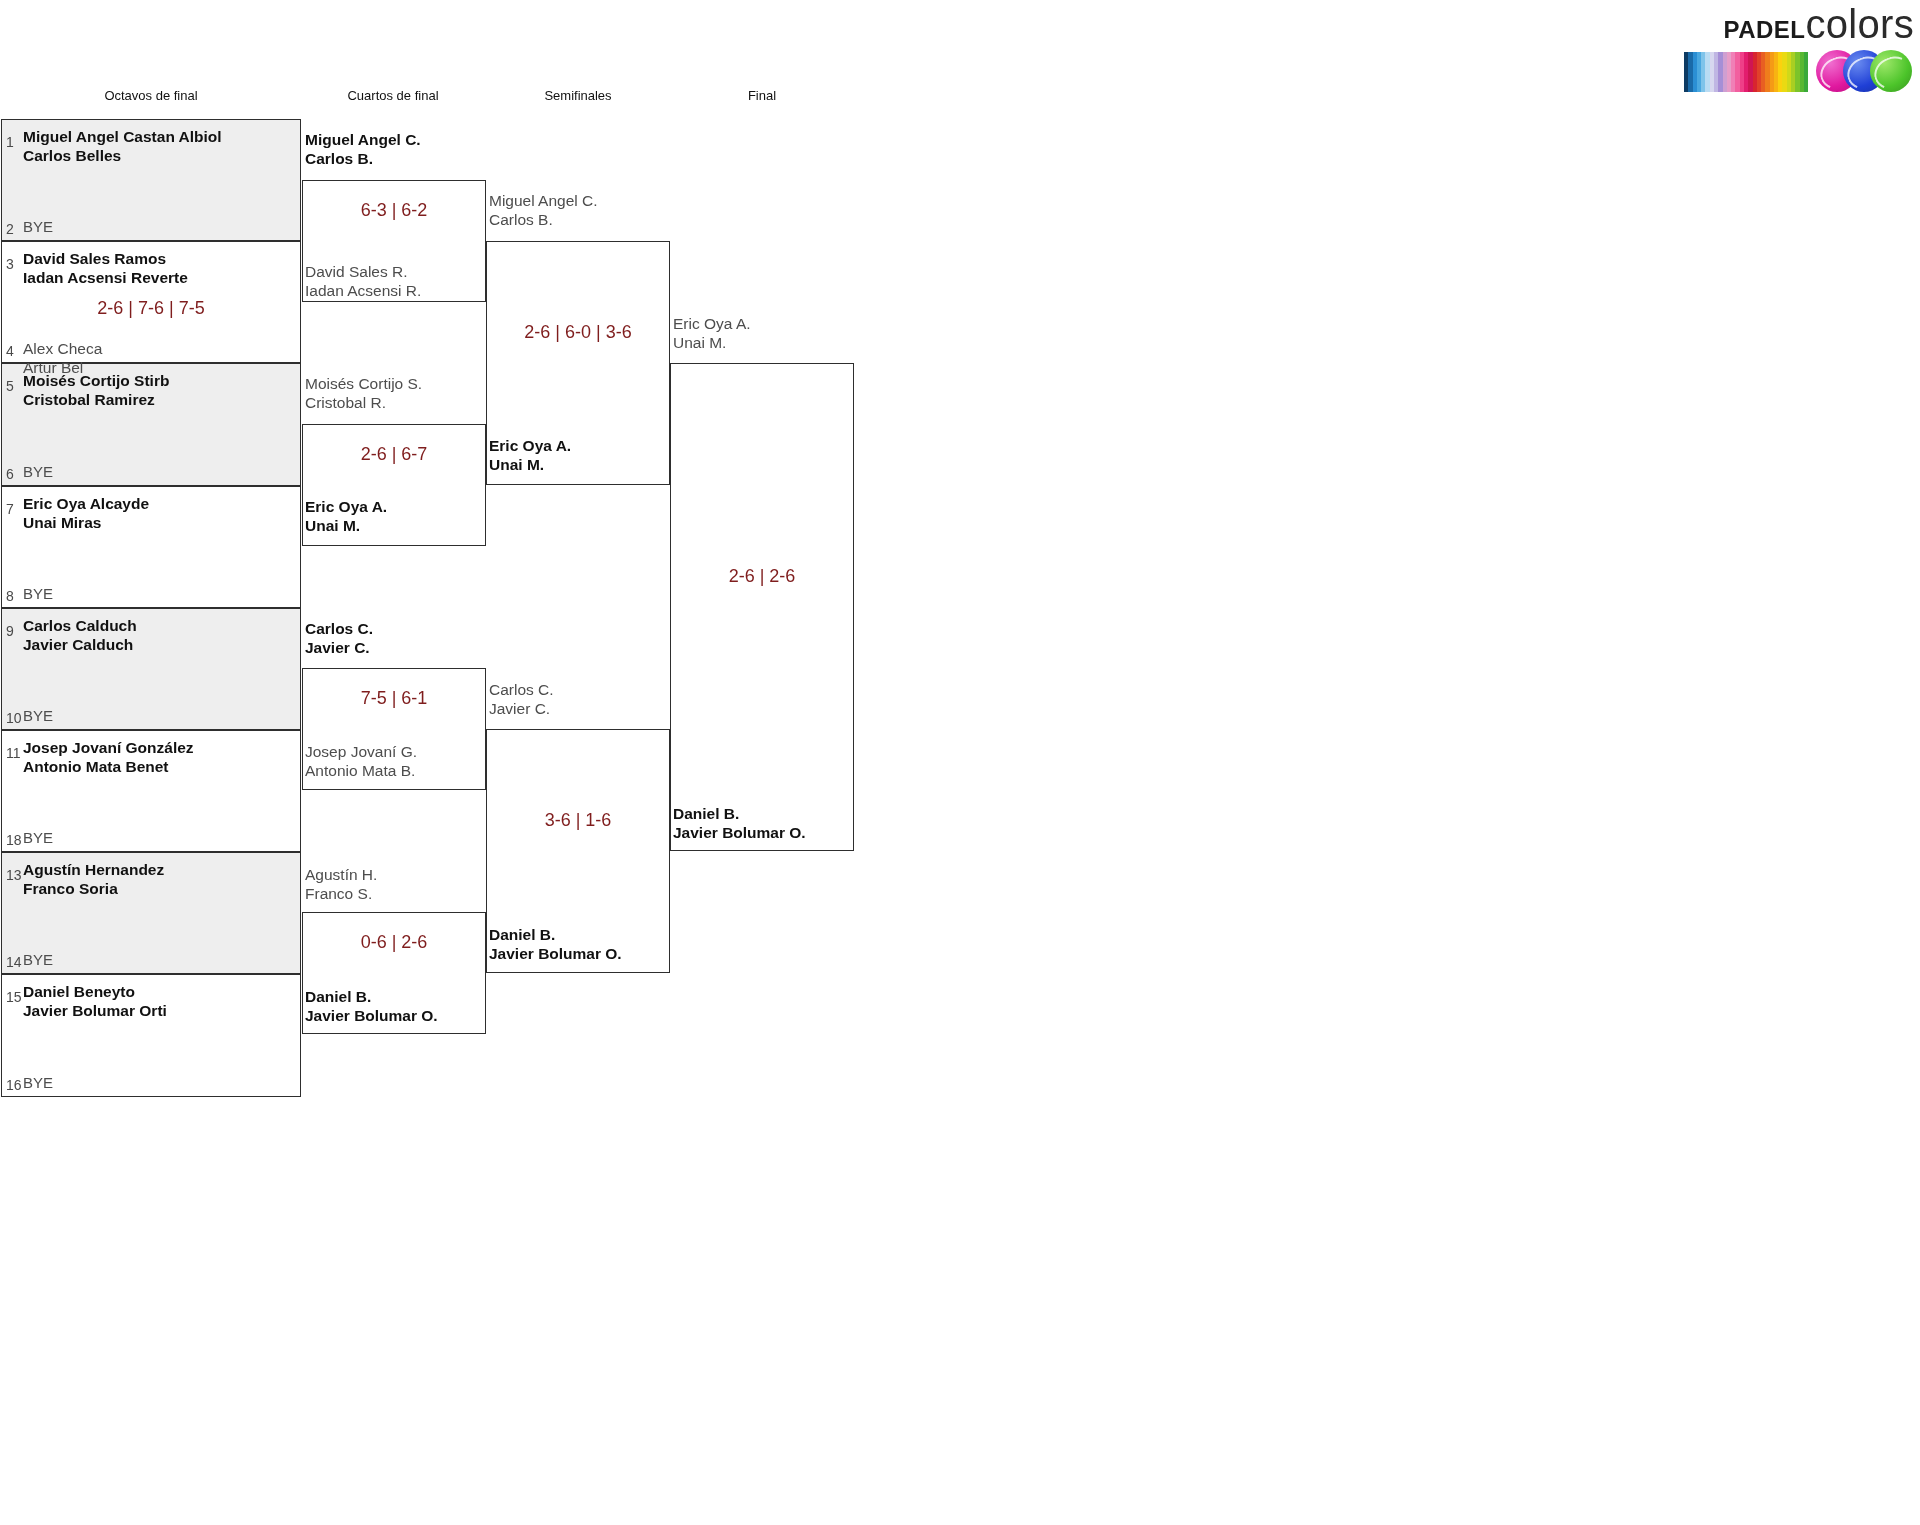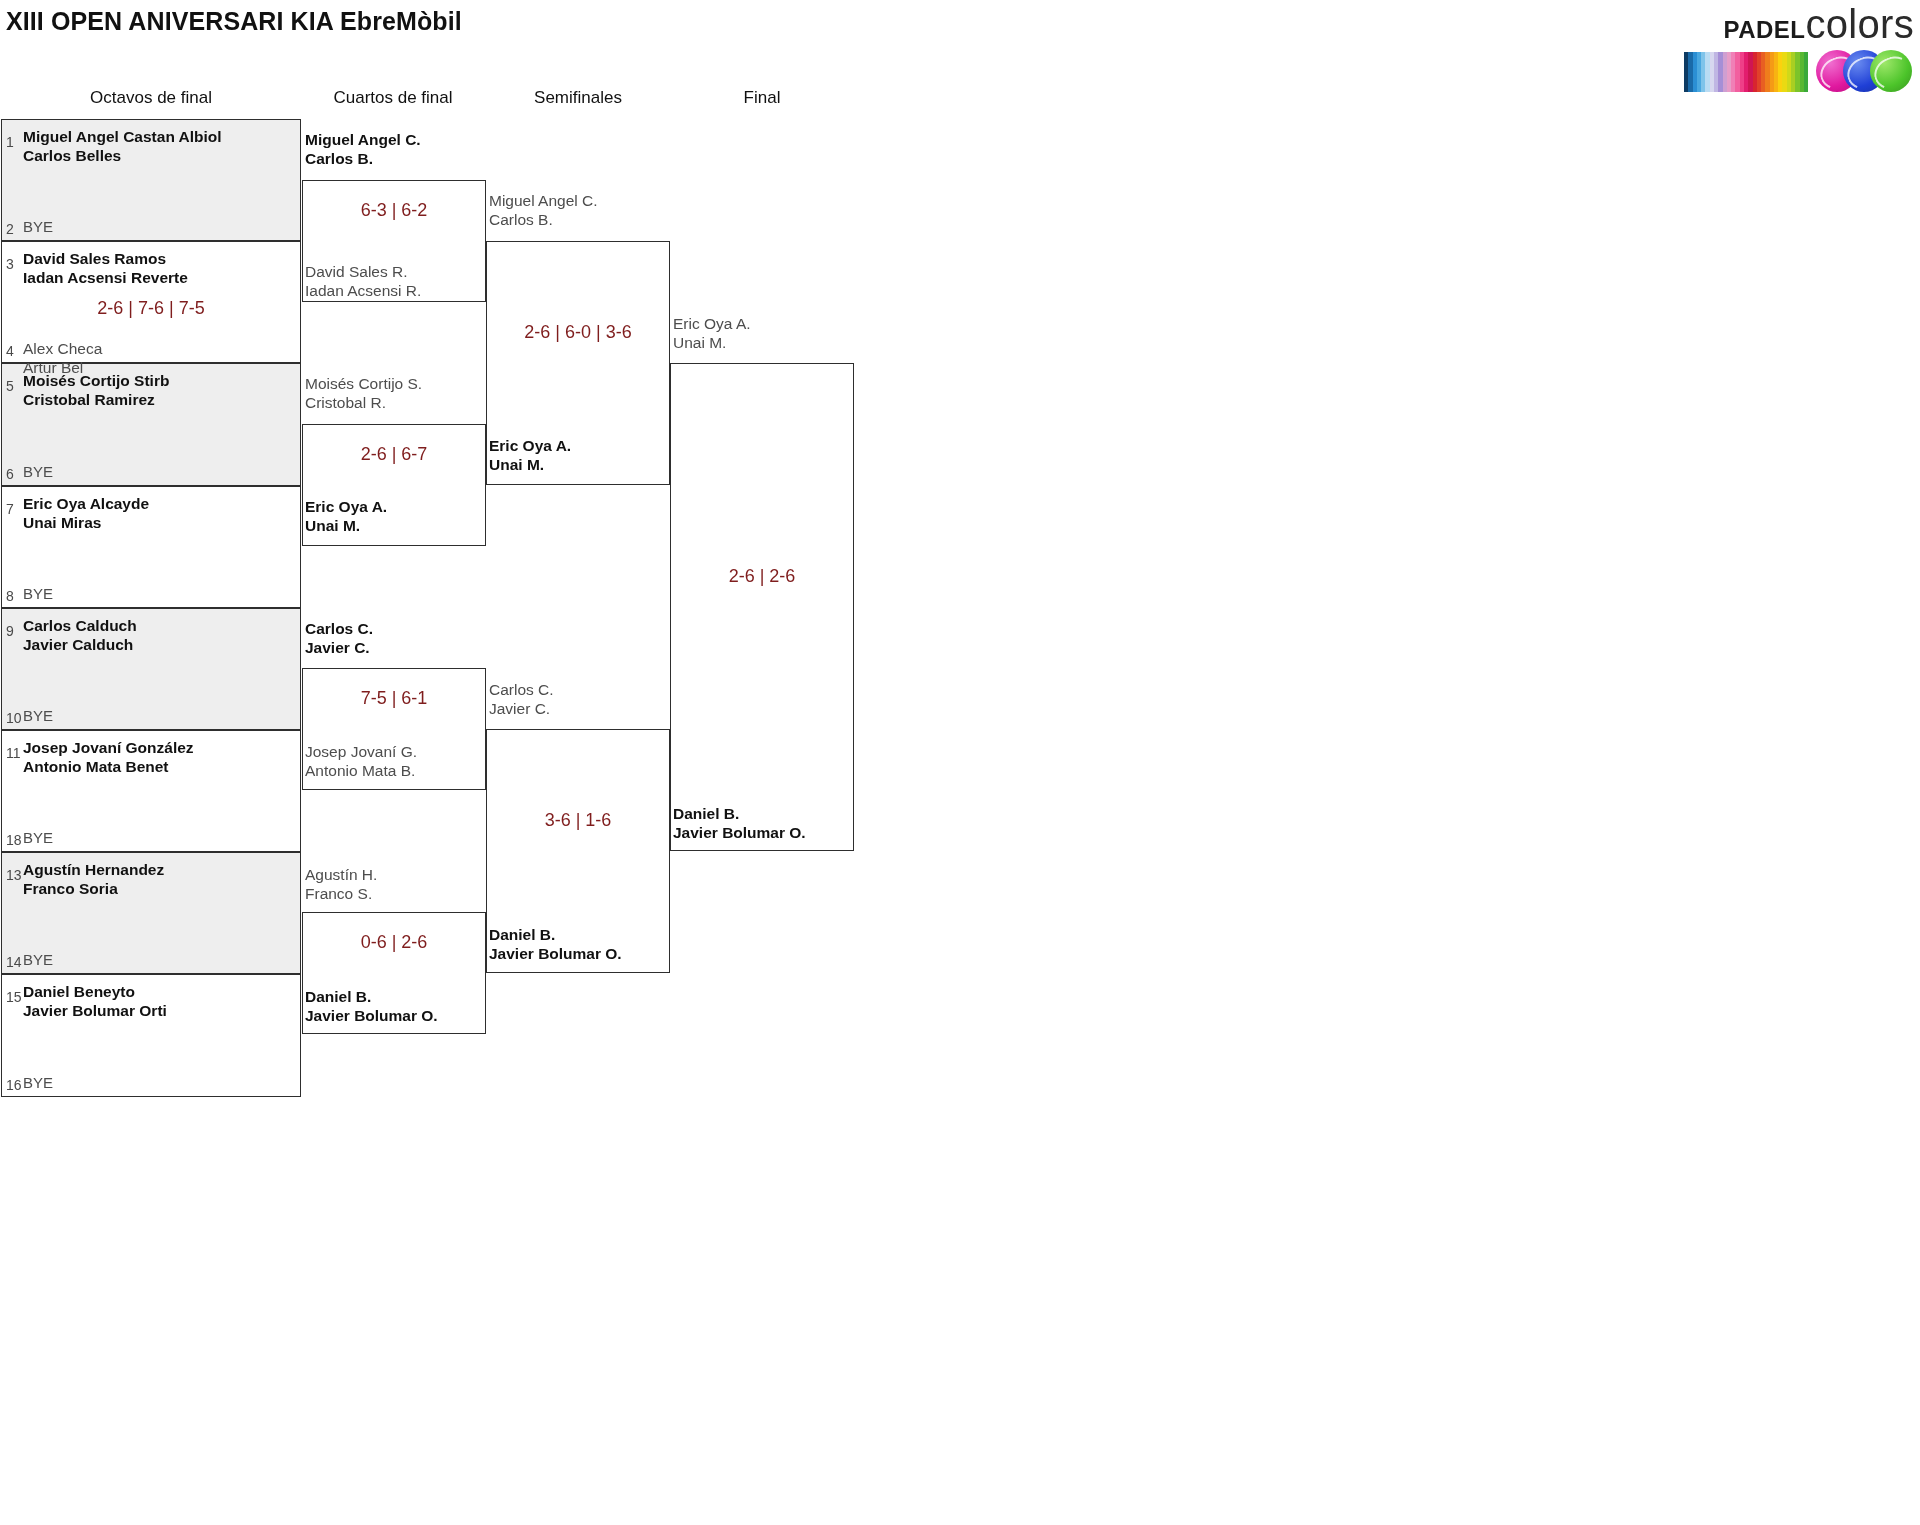--- a/index.html
+++ b/index.html
@@ -34,21 +34,21 @@
   .ball.b3 { left: 54px; background: radial-gradient(circle at 34% 30%, #9fe86a 0%, #4cc42a 60%, #37931f 100%); }
   .ball::after {
     content: ""; position: absolute; left: 4px; top: 7px; width: 34px; height: 28px;
     border: 2px solid rgba(255,255,255,.75); border-radius: 50%;
     border-bottom-color: transparent; border-right-color: transparent;
     transform: rotate(-20deg);
   }
 
   
   .round-head {
-    position: absolute; font-size: 17px; color: #111111; white-space: nowrap;
+    position: absolute; font-size: 13px; color: #111111; white-space: nowrap;
     text-align: center; transform: translateX(-50%);
   }
   .seed {
     position: absolute; left: 6px; font-size: 14px; color: #4a4a4a;
     line-height: 1; white-space: nowrap;
   }
   .players {
     position: absolute; font-size: 15.5px; line-height: 19px;
     white-space: nowrap; color: #111111;
   }
@@ -69,21 +69,20 @@
   .bracket-box {
     position: absolute; border: 1px solid #2e2e2e; background: transparent;
   }
 </style>
 </head>
 <body>
 
 <div id="root">
 
   <div class="title-block">
-    <div class="title-line">XIII OPEN ANIVERSARI KIA EbreMòbil</div>
   </div>
 
   <div class="logo">
     <div class="logo-word">
       <span class="logo-padel">PADEL</span><span class="logo-colors">colors</span>
     </div>
     <div class="logo-graphics">
       <div class="stripes" id="stripes">
           <i style="background: rgb(13, 59, 99);"></i>
           <i style="background: rgb(26, 106, 168);"></i>

